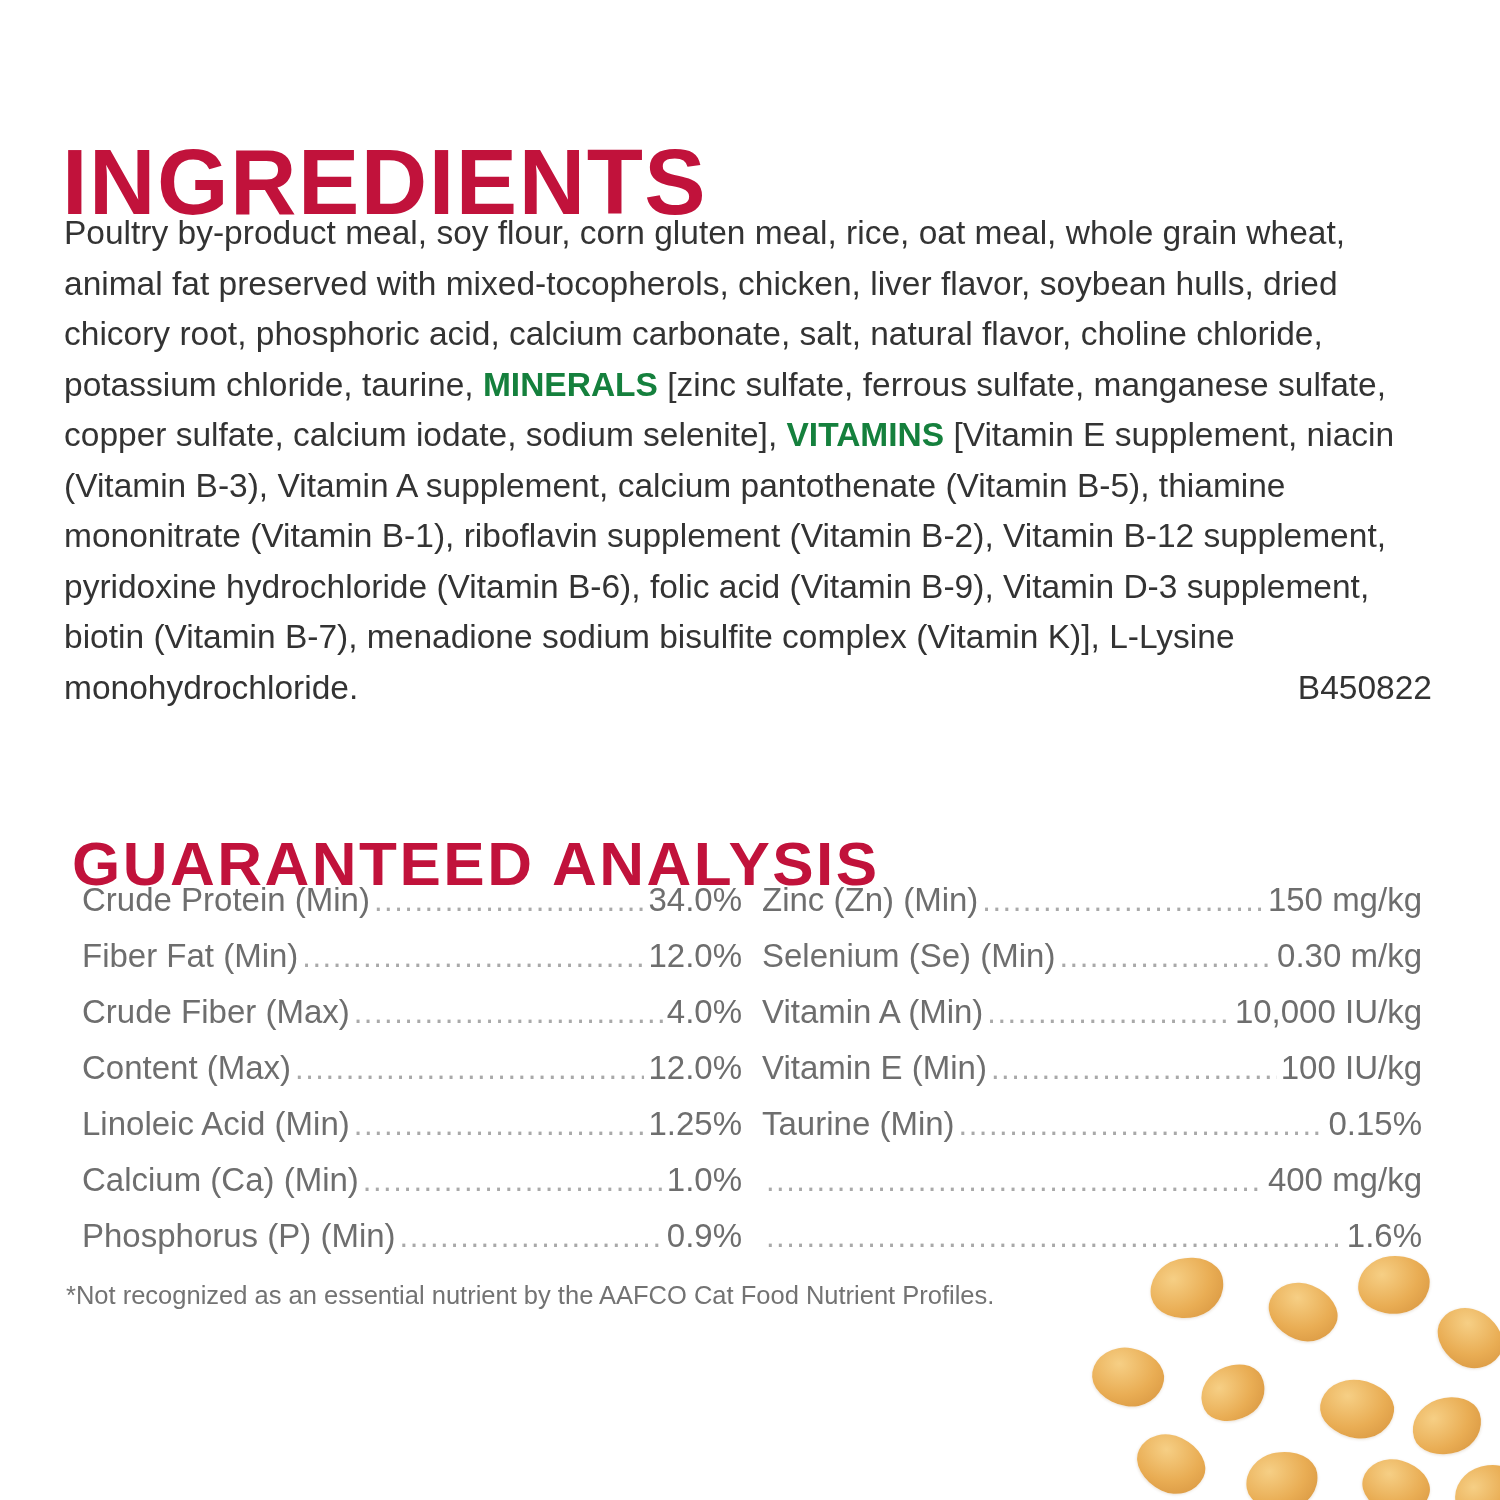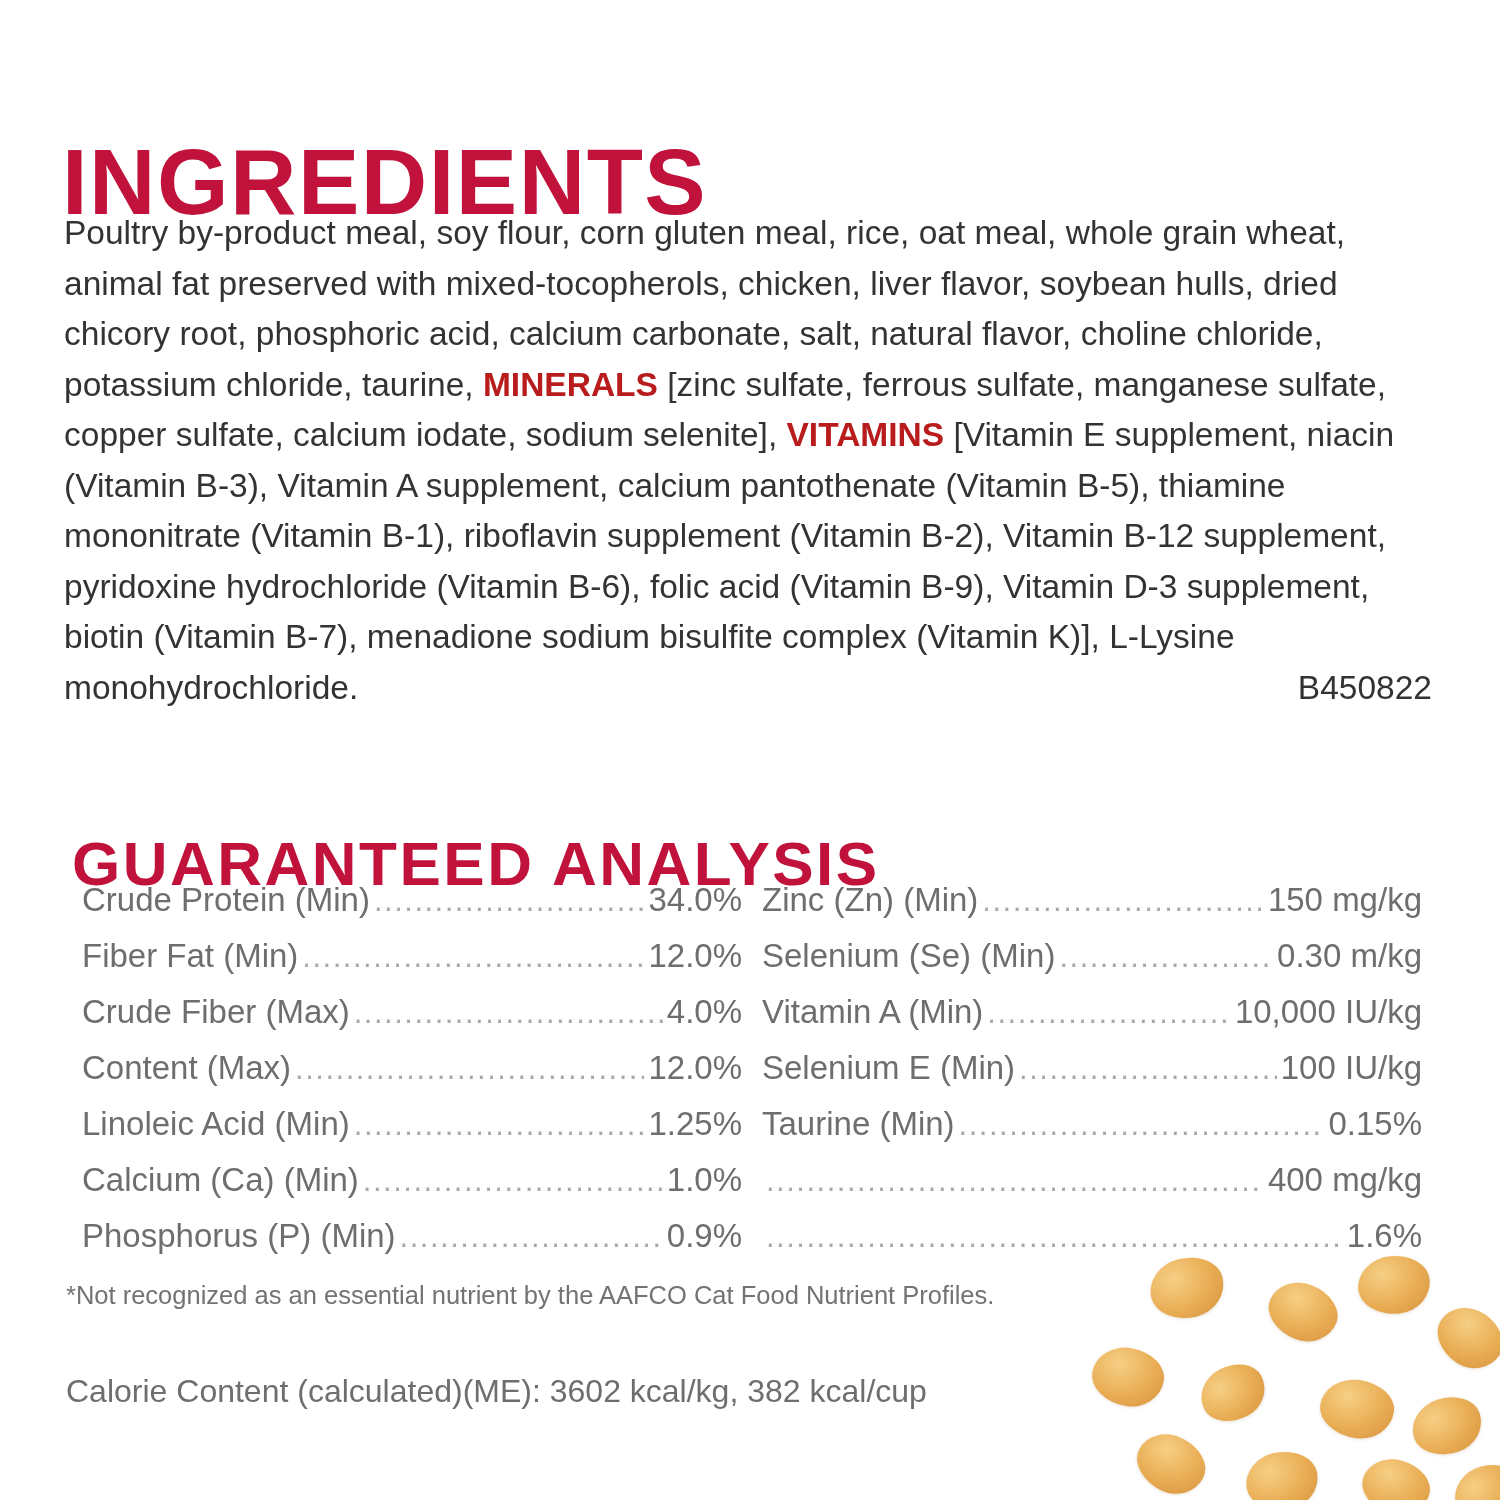--- a/index.html
+++ b/index.html
@@ -52,21 +52,21 @@
     left: 64px;
     top: 208px;
     width: 1368px;
     font-size: 33.5px;
     line-height: 50.5px;
     color: #333333;
     text-align: left;
   }
   .ingredients-block .b {
     font-weight: bold;
-    color: #b91c1c;
+    color: #15803d;
   }
   .lot-code {
     position: absolute;
     right: 0;
     bottom: 0;
     font-size: 33.5px;
     line-height: 50.5px;
     color: #333333;
   }
 
@@ -206,21 +206,21 @@
         <span class="ga-label">Selenium (Se) (Min)</span>
         <span class="ga-dots">..................................................................</span>
         <span class="ga-value">0.30 m/kg</span>
       </div>
       <div class="ga-row">
         <span class="ga-label">Vitamin A (Min)</span>
         <span class="ga-dots">..................................................................</span>
         <span class="ga-value">10,000 IU/kg</span>
       </div>
       <div class="ga-row">
-        <span class="ga-label">Selenium E (Min)</span>
+        <span class="ga-label">Vitamin E (Min)</span>
         <span class="ga-dots">..................................................................</span>
         <span class="ga-value">100 IU/kg</span>
       </div>
       <div class="ga-row">
         <span class="ga-label">Taurine (Min)</span>
         <span class="ga-dots">..................................................................</span>
         <span class="ga-value">0.15%</span>
       </div>
       <div class="ga-row">
         <span class="ga-dots">..................................................................</span>
@@ -229,21 +229,20 @@
       <div class="ga-row">
         <span class="ga-dots">..................................................................</span>
         <span class="ga-value">1.6%</span>
       </div>
     </div>
 
   </div>
 
   <div class="footnote">*Not recognized as an essential nutrient by the AAFCO Cat Food Nutrient Profiles.</div>
 
-  <div class="calories">Calorie Content (calculated)(ME): 3602 kcal/kg, 382 kcal/cup</div>
 
   <div class="kibble-area">
     <div class="kibble" style="left: 110px; top: 18px;  width: 74px; height: 60px; transform: rotate(-14deg);"></div>
     <div class="kibble" style="left: 228px; top: 44px;  width: 70px; height: 56px; transform: rotate(22deg);"></div>
     <div class="kibble" style="left: 318px; top: 16px;  width: 72px; height: 58px; transform: rotate(-6deg);"></div>
     <div class="kibble" style="left: 396px; top: 70px;  width: 68px; height: 56px; transform: rotate(34deg);"></div>
     <div class="kibble" style="left: 52px;  top: 108px; width: 72px; height: 58px; transform: rotate(10deg);"></div>
     <div class="kibble" style="left: 160px; top: 126px; width: 66px; height: 54px; transform: rotate(-28deg);"></div>
     <div class="kibble" style="left: 280px; top: 140px; width: 74px; height: 58px; transform: rotate(8deg);"></div>
     <div class="kibble" style="left: 372px; top: 158px; width: 70px; height: 56px; transform: rotate(-18deg);"></div>

